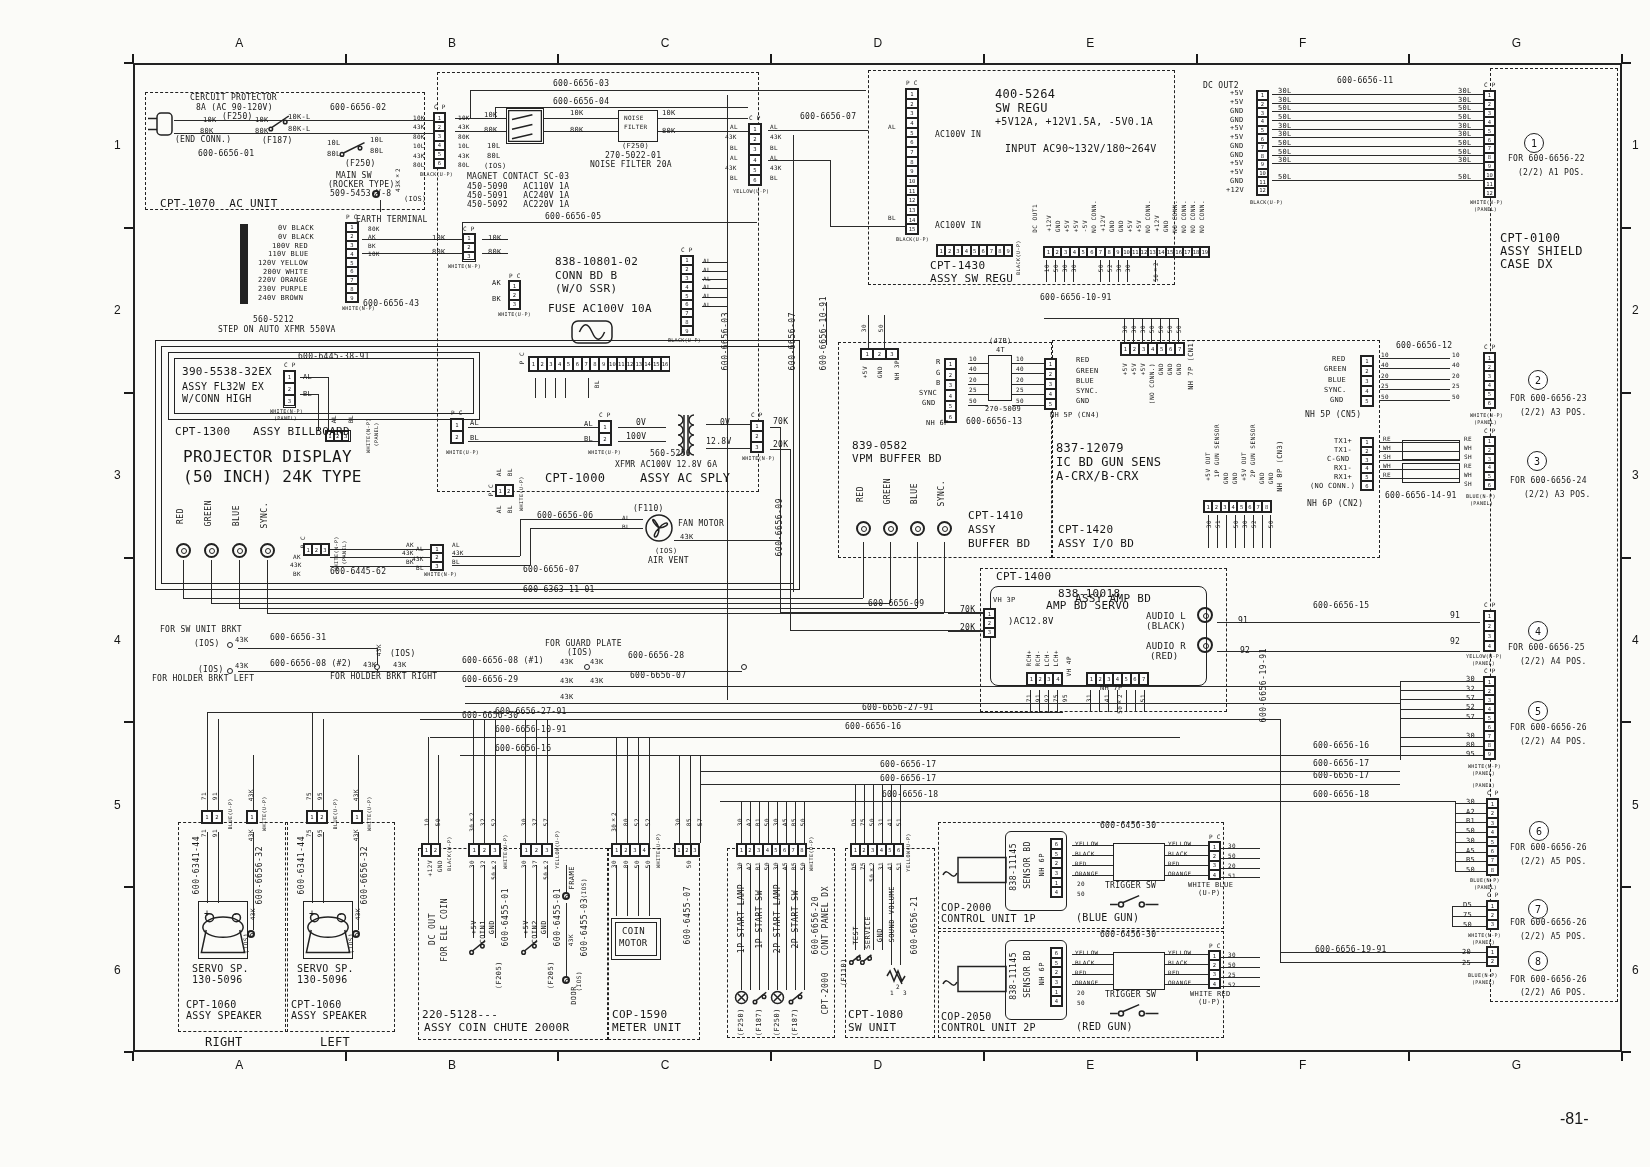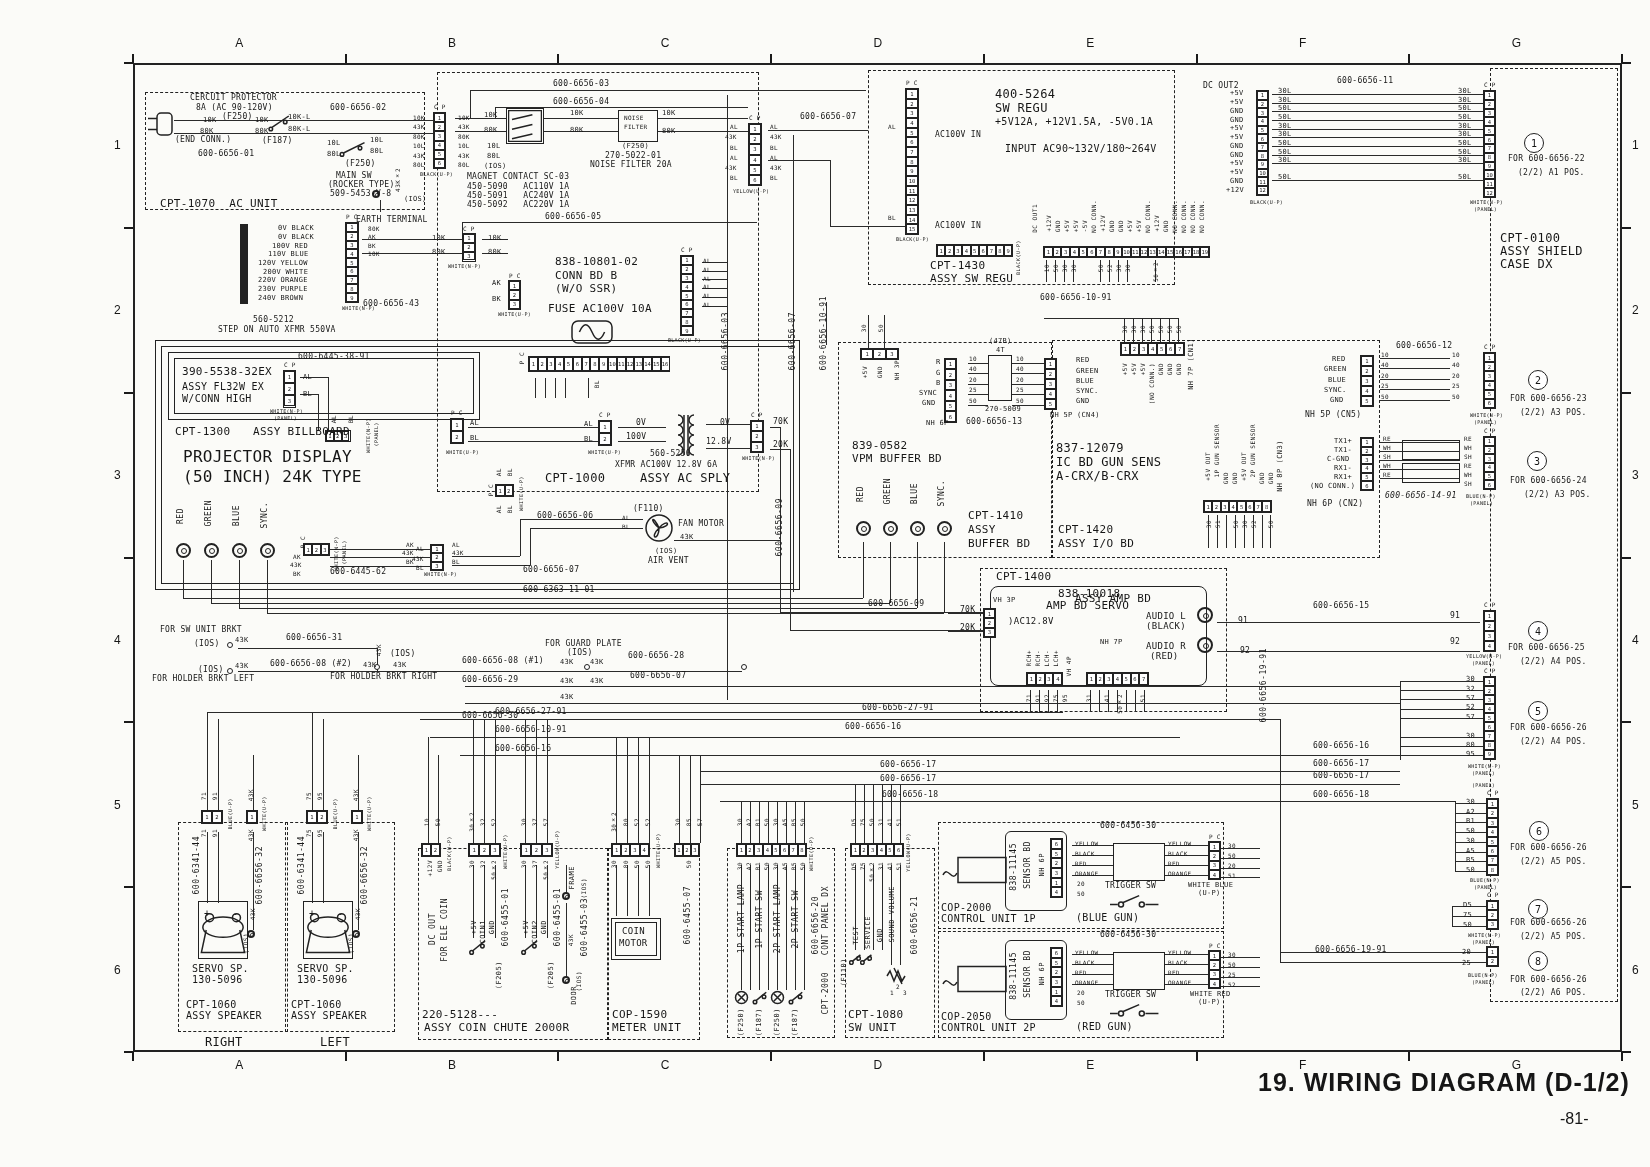--- a/index.html
+++ b/index.html
@@ -1238,21 +1238,21 @@
       <div class="lbl" style="left: 1383px; top: 454px; font-size: 6px;">SH</div>
       <div class="lbl" style="left: 1383px; top: 463px; font-size: 6px;">WH</div>
       <div class="lbl" style="left: 1383px; top: 472px; font-size: 6px;">RE</div>
       <div class="lbl" style="left: 1464px; top: 436px; font-size: 6px;">RE</div>
       <div class="lbl" style="left: 1464px; top: 445px; font-size: 6px;">WH</div>
       <div class="lbl" style="left: 1464px; top: 454px; font-size: 6px;">SH</div>
       <div class="lbl" style="left: 1464px; top: 463px; font-size: 6px;">RE</div>
       <div class="lbl" style="left: 1464px; top: 472px; font-size: 6px;">WH</div>
       <div class="lbl" style="left: 1464px; top: 481px; font-size: 6px;">SH</div>
       <div class="lbl" style="left: 1484px; top: 428px; font-size: 6px;">C P</div>
-      <div class="lbl" style="left: 1385px; top: 492px; font-size: 8px; font-style: italic;">600-6656-14-91</div>
+      <div class="lbl" style="left: 1385px; top: 492px; font-size: 8px;">600-6656-14-91</div>
       <div class="lbl" style="left: 1466px; top: 494px; font-size: 5px;">BLUE(N-P)</div>
       <div class="lbl" style="left: 1470px; top: 501px; font-size: 5px;">(PANEL)</div>
       <div class="lbl" style="left: 1510px; top: 477px; font-size: 8px;">FOR 600-6656-24</div>
       <div class="lbl" style="left: 1524px; top: 491px; font-size: 8px;">(2/2) A3 POS.</div>
       <div class="lbl" style="left: 1307px; top: 500px; font-size: 8px;">NH 6P (CN2)</div>
       <div class="lbl" style="left: 996px; top: 571px; font-size: 11px;">CPT-1400</div>
       <div class="lbl" style="left: 1075px; top: 593px; font-size: 11px;">ASSY AMP BD</div>
       <div class="lbl" style="left: 1058px; top: 588px; font-size: 11px;">838-10018</div>
       <div class="lbl" style="left: 1046px; top: 600px; font-size: 11px;">AMP BD SERVO</div>
       <div class="lbl" style="left: 993px; top: 597px; font-size: 7px;">VH 3P</div>
@@ -1269,38 +1269,38 @@
       <div class="lbl vert" style="left: 1026px; top: 650px; font-size: 6px;">RCH+</div>
       <div class="lbl vert" style="left: 1035px; top: 650px; font-size: 6px;">RCH-</div>
       <div class="lbl vert" style="left: 1044px; top: 650px; font-size: 6px;">LCH-</div>
       <div class="lbl vert" style="left: 1053px; top: 650px; font-size: 6px;">LCH+</div>
       <div class="lbl vert" style="left: 1066px; top: 656px; font-size: 6px;">VH 4P</div>
       <div class="lbl vert" style="left: 1026px; top: 694px; font-size: 6px;">71</div>
       <div class="lbl vert" style="left: 1035px; top: 694px; font-size: 6px;">91</div>
       <div class="lbl vert" style="left: 1044px; top: 694px; font-size: 6px;">92</div>
       <div class="lbl vert" style="left: 1053px; top: 694px; font-size: 6px;">75</div>
       <div class="lbl vert" style="left: 1062px; top: 694px; font-size: 6px;">95</div>
-      <div class="lbl" style="left: 1100px; top: 639px; font-size: 7px;">NH 7P</div>
+      <div class="lbl" style="left: 1100px; top: 685px; font-size: 7px;">NH 7P</div>
       <div class="lbl vert" style="left: 1086px; top: 694px; font-size: 6px;">31</div>
       <div class="lbl vert" style="left: 1104px; top: 694px; font-size: 6px;">41</div>
       <div class="lbl vert" style="left: 1117px; top: 694px; font-size: 6px;">50×2</div>
       <div class="lbl vert" style="left: 1140px; top: 694px; font-size: 6px;">51</div>
       <div class="lbl" style="left: 1313px; top: 602px; font-size: 8px;">600-6656-15</div>
       <div class="lbl" style="left: 1450px; top: 612px; font-size: 8px;">91</div>
       <div class="lbl" style="left: 1450px; top: 638px; font-size: 8px;">92</div>
       <div class="lbl" style="left: 1484px; top: 602px; font-size: 6px;">C P</div>
       <div class="lbl" style="left: 1466px; top: 654px; font-size: 5px;">YELLOW(N-P)</div>
       <div class="lbl" style="left: 1472px; top: 661px; font-size: 5px;">(PANEL)</div>
       <div class="lbl" style="left: 1508px; top: 644px; font-size: 8px;">FOR 600-6656-25</div>
       <div class="lbl" style="left: 1520px; top: 658px; font-size: 8px;">(2/2) A4 POS.</div>
       <div class="lbl vert" style="left: 1260px; top: 648px; font-size: 8px;">600-6656-19-91</div>
       <div class="lbl" style="left: 160px; top: 626px; font-size: 8px;">FOR SW UNIT BRKT</div>
       <div class="lbl" style="left: 194px; top: 640px; font-size: 8px;">(IOS)</div>
       <div class="lbl" style="left: 235px; top: 637px; font-size: 7px;">43K</div>
-      <div class="lbl" style="left: 270px; top: 634px; font-size: 8px; margin-left: 16px;">600-6656-31</div>
+      <div class="lbl" style="left: 270px; top: 634px; font-size: 8px;">600-6656-31</div>
       <div class="lbl vert" style="left: 376px; top: 644px; font-size: 6px;">43K</div>
       <div class="lbl" style="left: 390px; top: 650px; font-size: 8px;">(IOS)</div>
       <div class="lbl" style="left: 198px; top: 666px; font-size: 8px;">(IOS)</div>
       <div class="lbl" style="left: 235px; top: 663px; font-size: 7px;">43K</div>
       <div class="lbl" style="left: 270px; top: 660px; font-size: 8px;">600-6656-08 (#2)</div>
       <div class="lbl" style="left: 363px; top: 662px; font-size: 7px;">43K</div>
       <div class="lbl" style="left: 393px; top: 662px; font-size: 7px;">43K</div>
       <div class="lbl" style="left: 152px; top: 675px; font-size: 8px;">FOR HOLDER BRKT LEFT</div>
       <div class="lbl" style="left: 330px; top: 673px; font-size: 8px;">FOR HOLDER BRKT RIGHT</div>
       <div class="lbl" style="left: 462px; top: 657px; font-size: 8px;">600-6656-08 (#1)</div>
@@ -1706,15 +1706,14 @@
         </svg>
       </div>
       <div class="icon" style="left: 1108px; top: 1001px; width: 52px; height: 18px;">
         <svg width="52" height="18" viewBox="0 0 52 18">
           <circle cx="13" cy="12.6" r="2.5" stroke="#222" fill="none" stroke-width="1.5"></circle>
           <circle cx="33.800000000000004" cy="12.6" r="2.5" stroke="#222" fill="none" stroke-width="1.5"></circle>
           <path d="M14.560000000000002 10.799999999999999 L31.2 3.6 M2 12.6 h7.8 M37.44 12.6 h13" stroke="#222" fill="none" stroke-width="1.5"></path>
         </svg>
       </div>
     </div>
-  <div id="title-text">19.  WIRING DIAGRAM (D-1/2)</div>
   <div id="page-num">-81-</div>
 </div>
 
 </body></html>

